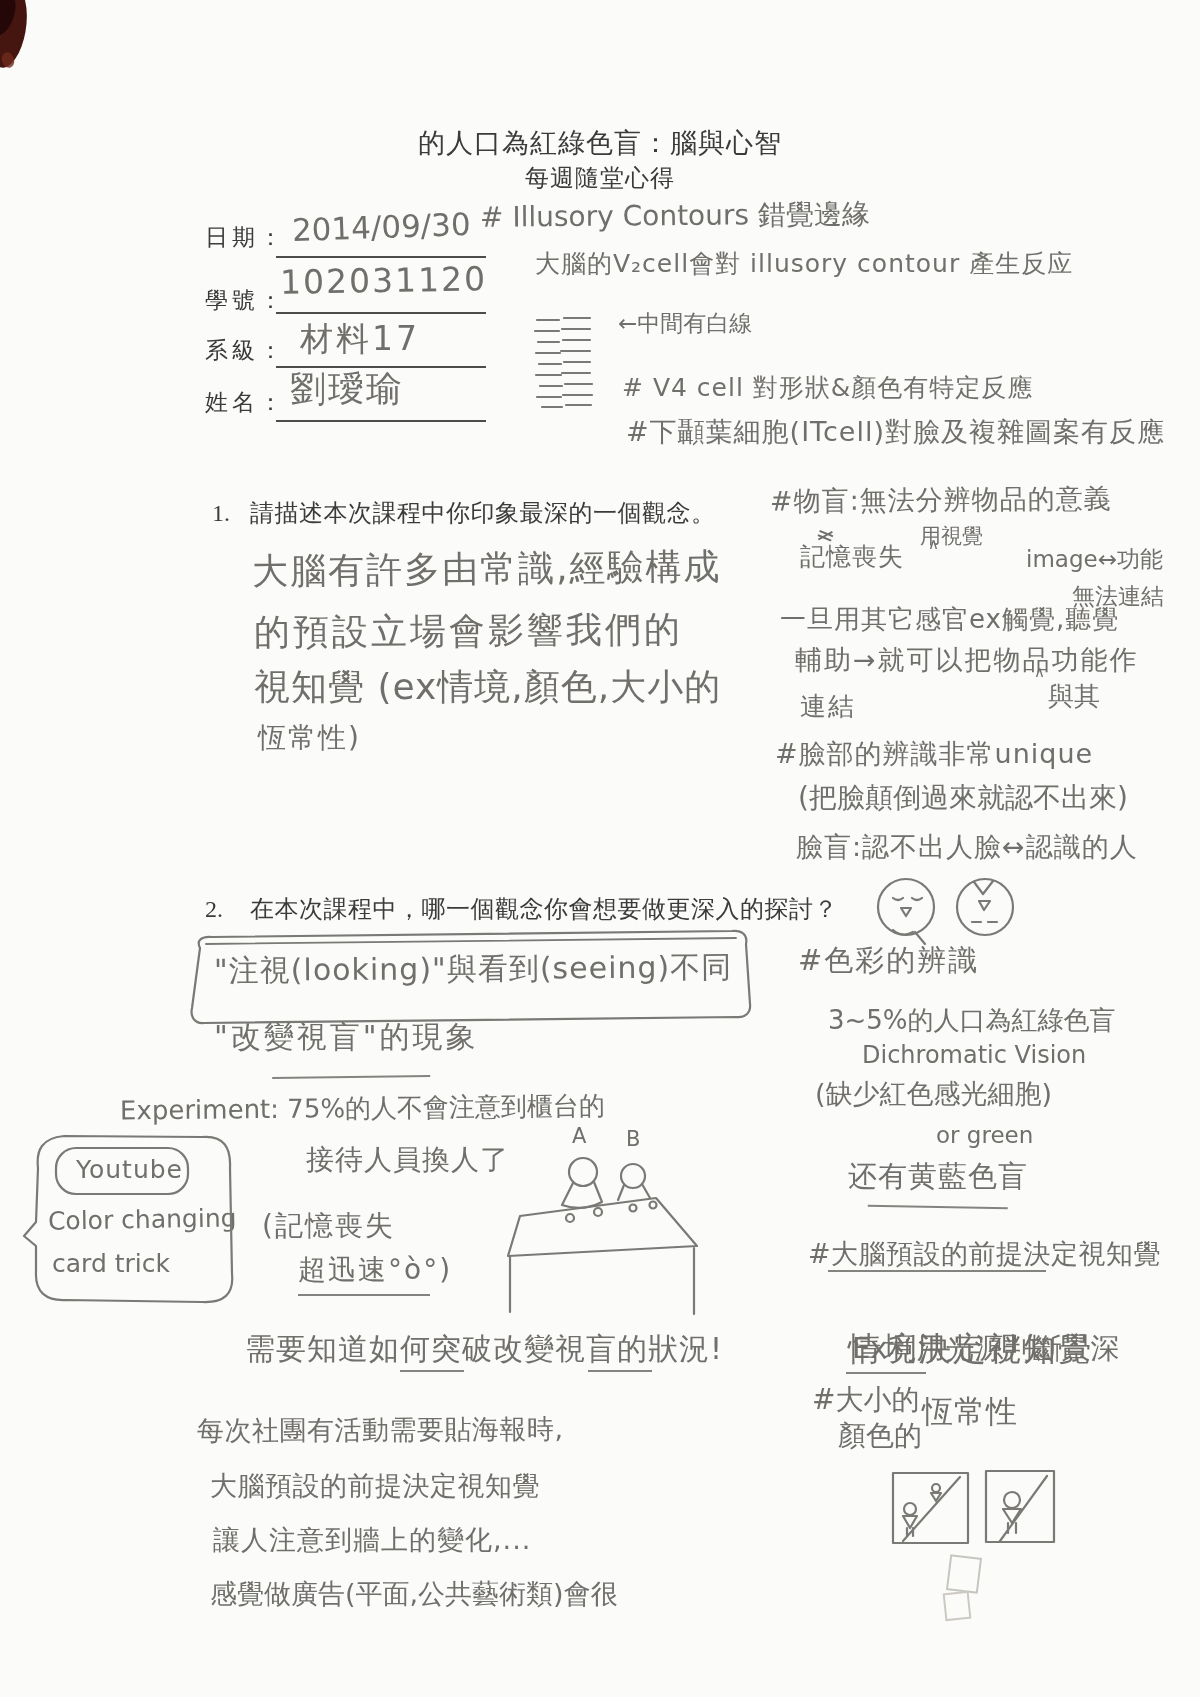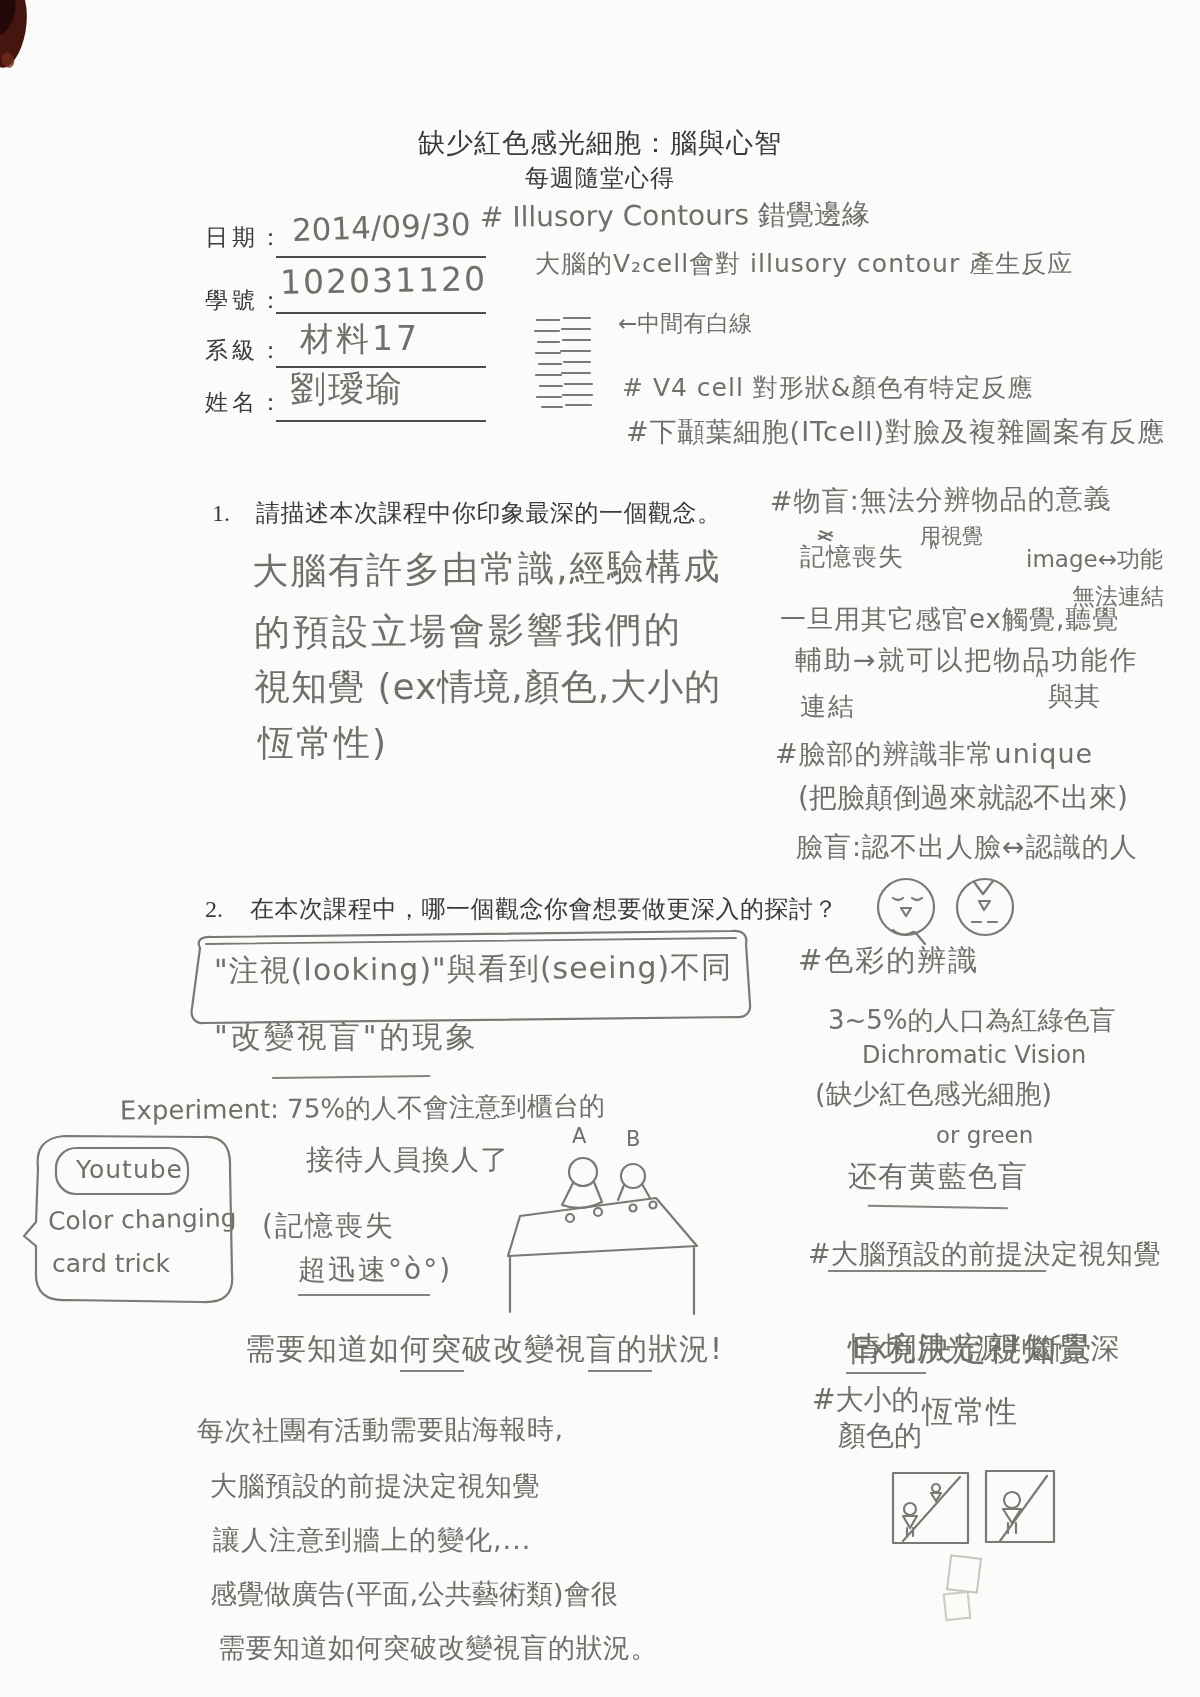--- a/index.html
+++ b/index.html
@@ -16,21 +16,21 @@
 <body>
 
 <div class="page">
 
   <div class="a" style="left:-10px;top:-14px;width:36px;height:82px;background:#451510;border-radius:45% 60% 55% 40%;transform:rotate(10deg);"></div>
   <div class="a" style="left:-8px;top:-8px;width:22px;height:44px;background:#230807;border-radius:50%;transform:rotate(18deg);"></div>
   <div class="a" style="left:2px;top:52px;width:12px;height:16px;background:#6e2a1c;border-radius:50%;transform:rotate(-18deg);opacity:.8;"></div>
   <div class="a" style="left:948px;top:1556px;width:28px;height:32px;border:2px solid #c7c5bf;transform:rotate(7deg);"></div>
   <div class="a" style="left:944px;top:1592px;width:22px;height:24px;border:2px solid #ccc9c3;transform:rotate(-6deg);"></div>
 
-  <div class="a pr" style="left:0;top:128px;width:1200px;text-align:center;font-size:27px;letter-spacing:1px;">缺少紅色感光細胞：腦與心智</div>
+  <div class="a pr" style="left:0;top:128px;width:1200px;text-align:center;font-size:27px;letter-spacing:1px;">的人口為紅綠色盲：腦與心智</div>
   <div class="a pr" style="left:0;top:165px;width:1200px;text-align:center;font-size:24px;letter-spacing:1px;">每週隨堂心得</div>
 
   <div class="a pr" style="left:205px;top:225px;font-size:23px;letter-spacing:4px;">日期：</div>
   <div class="fl" style="left:276px;top:230px;width:210px;height:26px;"></div>
   <div class="a hw" style="left:292px;top:210px;font-size:31px;transform:rotate(-2deg);">2014/09/30</div>
 
   <div class="a pr" style="left:205px;top:288px;font-size:23px;letter-spacing:4px;">學號：</div>
   <div class="fl" style="left:276px;top:286px;width:210px;height:26px;"></div>
   <div class="a hw" style="left:280px;top:262px;font-size:33px;letter-spacing:2px;transform:rotate(-1deg);">102031120</div>
 
@@ -42,25 +42,25 @@
   <div class="fl" style="left:276px;top:394px;width:210px;height:26px;"></div>
   <div class="a hw" style="left:290px;top:368px;font-size:36px;letter-spacing:2px;">劉璦瑜</div>
 
   <div class="a hw" style="left:480px;top:200px;font-size:28px;transform:rotate(-0.5deg);"># Illusory Contours 錯覺邊緣</div>
   <div class="a hw" style="left:535px;top:250px;font-size:25px;letter-spacing:1px;">大腦的V₂cell會對 illusory contour 產生反应</div>
   <div class="a hw" style="left:618px;top:310px;font-size:23px;">←中間有白線</div>
   <div class="a hw" style="left:622px;top:374px;font-size:25px;letter-spacing:1px;"># V4 cell 對形狀&amp;顏色有特定反應</div>
   <div class="a hw" style="left:626px;top:416px;font-size:27px;letter-spacing:1px;">#下顳葉細胞(ITcell)對臉及複雜圖案有反應</div>
 
   <div class="a pr" style="left:212px;top:500px;font-size:24px;">1.</div>
-  <div class="a pr" style="left:256px;top:500px;font-size:24px;letter-spacing:0.5px;">請描述本次課程中你印象最深的一個觀念。</div>
+  <div class="a pr" style="left:250px;top:500px;font-size:24px;letter-spacing:0.5px;">請描述本次課程中你印象最深的一個觀念。</div>
   <div class="a hw" style="left:252px;top:548px;font-size:36px;letter-spacing:2px;transform:rotate(-0.6deg);">大腦有許多由常識,經驗構成</div>
   <div class="a hw" style="left:254px;top:610px;font-size:36px;letter-spacing:3px;transform:rotate(-0.4deg);">的預設立場會影響我們的</div>
   <div class="a hw" style="left:254px;top:666px;font-size:36px;letter-spacing:1px;">視知覺 (ex情境,顏色,大小的</div>
-  <div class="a hw" style="left:258px;top:722px;font-size:36px;letter-spacing:2px;">恆常性)</div>
+  <div class="a hw" style="left:258px;top:722px;font-size:28px;letter-spacing:2px;">恆常性)</div>
 
   <div class="a hw" style="left:770px;top:484px;font-size:27px;letter-spacing:1px;transform:rotate(-0.5deg);">#物盲:無法分辨物品的意義</div>
   <div class="a hw" style="left:928px;top:536px;font-size:15px;">∧</div>
   <div class="a hw" style="left:920px;top:524px;font-size:21px;">用視覺</div>
   <div class="a hw" style="left:816px;top:522px;font-size:23px;transform:rotate(22deg);">≠</div>
   <div class="a hw" style="left:800px;top:543px;font-size:25px;letter-spacing:1px;">記憶喪失</div>
   <div class="a hw" style="left:1026px;top:546px;font-size:23px;">image↔功能</div>
   <div class="a hw" style="left:1072px;top:583px;font-size:23px;">無法連結</div>
   <div class="a hw" style="left:780px;top:605px;font-size:26px;letter-spacing:1px;">一旦用其它感官ex觸覺,聽覺</div>
   <div class="a hw" style="left:795px;top:644px;font-size:27px;letter-spacing:2px;">輔助→就可以把物品功能作</div>
@@ -91,21 +91,20 @@
   <div class="a hw" style="left:52px;top:1250px;font-size:25px;">card trick</div>
 
   <div class="a hw" style="left:245px;top:1332px;font-size:30px;letter-spacing:1px;">需要知道如何突破改變視盲的狀況!</div>
   <div class="ul" style="left:400px;top:1344px;width:64px;height:26px;"></div>
   <div class="ul" style="left:588px;top:1344px;width:64px;height:26px;"></div>
 
   <div class="a hw" style="left:197px;top:1414px;font-size:27px;letter-spacing:0.5px;transform:rotate(-0.3deg);">每次社團有活動需要貼海報時,</div>
   <div class="a hw" style="left:210px;top:1470px;font-size:27px;letter-spacing:0.5px;">大腦預設的前提決定視知覺</div>
   <div class="a hw" style="left:213px;top:1524px;font-size:27px;letter-spacing:1px;">讓人注意到牆上的變化,...</div>
   <div class="a hw" style="left:210px;top:1578px;font-size:27px;">感覺做廣告(平面,公共藝術類)會很</div>
-  <div class="a hw" style="left:218px;top:1632px;font-size:27px;letter-spacing:0.5px;">需要知道如何突破改變視盲的狀況。</div>
 
   <div class="a hw" style="left:798px;top:944px;font-size:29px;letter-spacing:2px;">#色彩的辨識</div>
   <div class="a hw" style="left:828px;top:1006px;font-size:26px;">3~5%的人口為紅綠色盲</div>
   <div class="a hw" style="left:862px;top:1042px;font-size:24px;">Dichromatic Vision</div>
   <div class="a hw" style="left:815px;top:1078px;font-size:27px;">(缺少紅色感光細胞)</div>
   <div class="a hw" style="left:936px;top:1122px;font-size:23px;">or green</div>
   <div class="a hw" style="left:848px;top:1160px;font-size:29px;letter-spacing:1px;">还有黄藍色盲</div>
   <div class="ul" style="left:868px;top:1180px;width:140px;height:26px;transform:rotate(1deg);"></div>
   <div class="a hw" style="left:808px;top:1238px;font-size:27px;letter-spacing:0.5px;">#大腦預設的前提決定視知覺</div>
   <div class="ul" style="left:828px;top:1244px;width:218px;height:26px;"></div>

